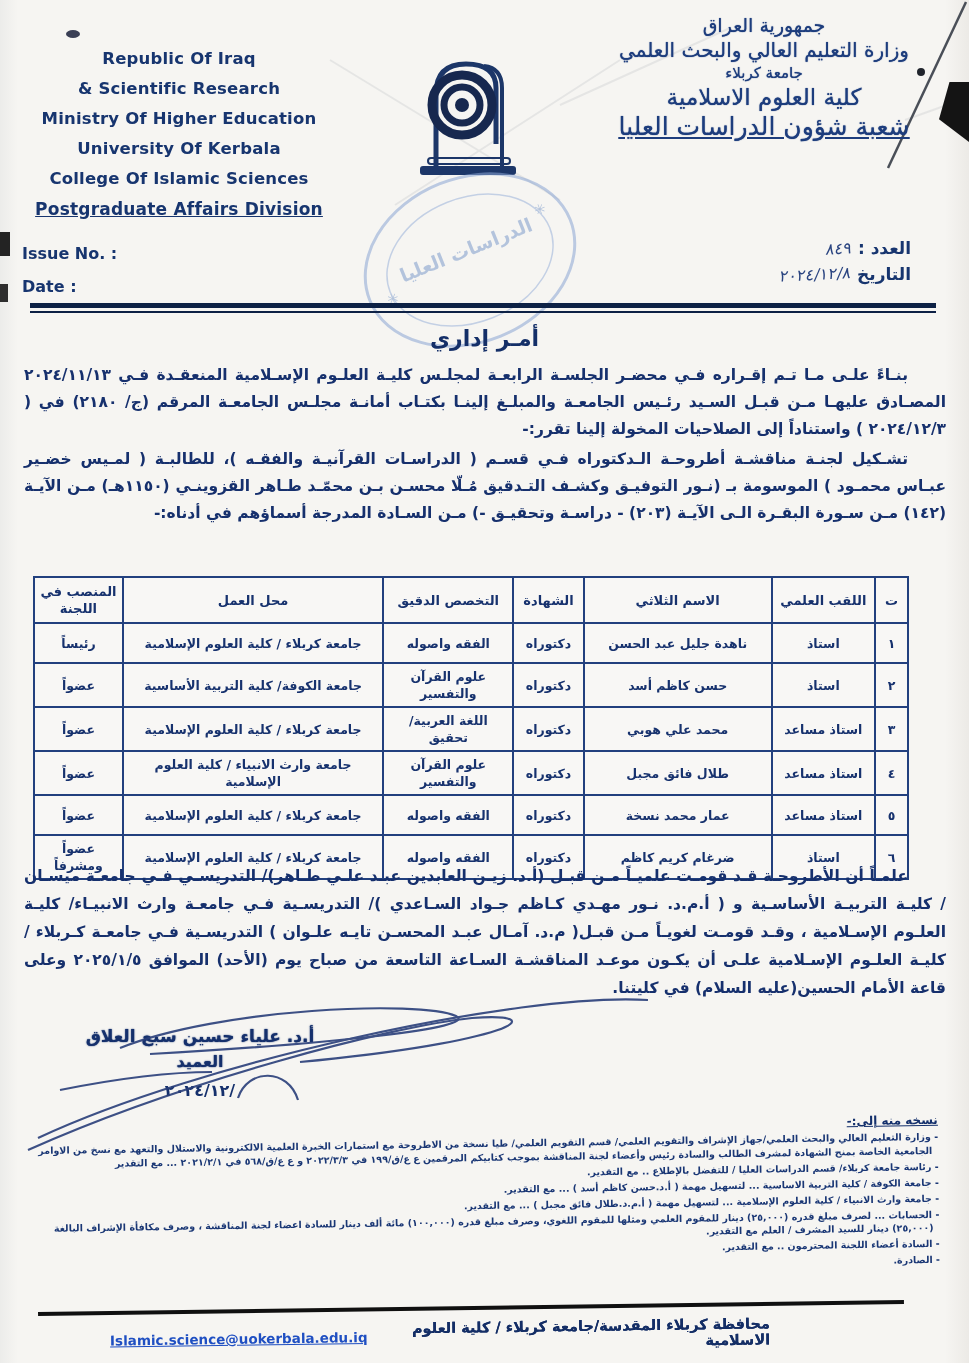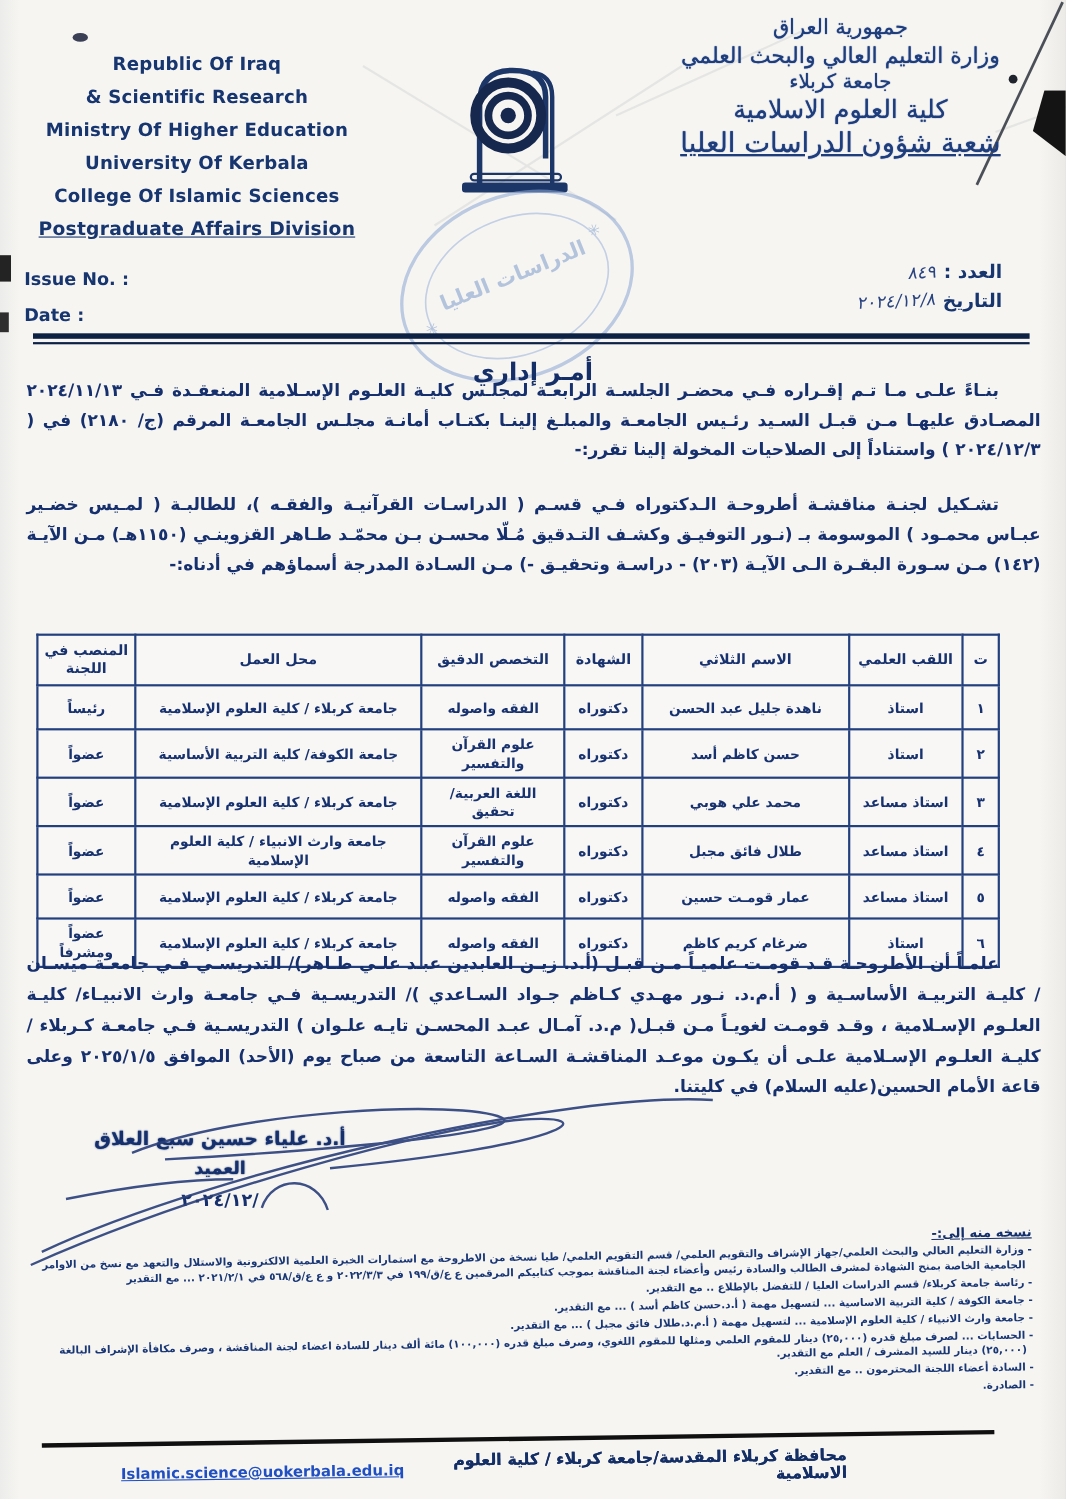--- a/index.html
+++ b/index.html
@@ -11,42 +11,42 @@
   }
   
   .en-head{position:absolute;left:14px;top:44px;width:330px;text-align:center;
     font-weight:bold;font-size:16.5px;line-height:30px;color:#17356f;letter-spacing:.2px;}
   .en-head .u{text-decoration:underline;font-size:17px;}
   .ar-head{position:absolute;right:40px;top:12px;width:330px;text-align:center;direction:rtl;
     font-weight:normal;color:#1d3d7d;text-shadow:0 0 1px #1d3d7d;}
   .ar-head div{margin:2px 0;}
   .ar-l1{font-size:19px;}
   .ar-l2{font-size:20px;}
-  .ar-l3{font-size:18px;}
+  .ar-l3{font-size:15px;}
   .ar-l4{font-size:23px;}
   .ar-l5{font-size:25px;text-decoration:underline;}
   .refs-en{position:absolute;left:22px;top:244px;font-weight:bold;font-size:16px;color:#17356f;}
   .refs-en div{margin-bottom:14px;}
   .refs-ar{position:absolute;right:58px;top:238px;direction:rtl;text-align:right;
     font-weight:bold;font-size:17px;color:#17356f;}
   .refs-ar .row{margin-bottom:6px;}
   .hand{font-weight:normal;display:inline-block;transform:skewX(-10deg) rotate(-3deg);
     color:#2a4480;font-size:16px;letter-spacing:2px;}
   .rule-top{position:absolute;left:30px;top:303px;width:906px;height:10px;
     border-top:5px solid #0d2145;border-bottom:2px solid #0d2145;}
   
   .emblem{position:absolute;left:398px;top:58px;}
   
   .stamp{position:absolute;left:340px;top:160px;pointer-events:none;}
   
   .title{position:absolute;left:0;top:326px;width:100%;text-align:center;
     font-size:22px;font-weight:bold;color:#142f68;}
   .para{position:absolute;direction:rtl;text-align:justify;font-weight:bold;
     color:#16306d;font-size:15.5px;line-height:27px;}
-  .p1{left:24px;top:342px;width:922px;text-indent:38px;}
+  .p1{left:24px;top:362px;width:922px;text-indent:38px;}
   .p2{left:24px;top:446px;width:922px;text-indent:38px;}
   .p3{left:24px;top:862px;width:922px;text-indent:38px;line-height:28px;}
   
   .cmt-wrap{position:absolute;left:33px;top:576px;width:876px;}
   table.cmt{width:100%;border-collapse:collapse;direction:rtl;
     font-size:12.5px;font-weight:bold;color:#17326e;}
   table.cmt th,table.cmt td{border:2.5px solid #22407e;text-align:center;
     vertical-align:middle;padding:4px 3px;line-height:17px;background:rgba(255,255,255,.25);}
   table.cmt th{height:46px;font-size:13px;}
   table.cmt td{height:40px;margin-top:12px;}
@@ -210,21 +210,21 @@
           <td>استاذ مساعد</td>
           <td>طلال فائق مجبل</td>
           <td>دكتوراه</td>
           <td>علوم القرآن والتفسير</td>
           <td>جامعة وارث الانبياء / كلية العلوم الإسلامية</td>
           <td>عضواً</td>
         </tr>
         <tr>
           <td>٥</td>
           <td>استاذ مساعد</td>
-          <td>عمار قومـت حسين</td>
+          <td>عمار محمد نسخة</td>
           <td>دكتوراه</td>
           <td>الفقه واصوله</td>
           <td>جامعة كربلاء / كلية العلوم الإسلامية</td>
           <td>عضواً</td>
         </tr>
         <tr>
           <td>٦</td>
           <td>استاذ</td>
           <td>ضرغام كريم كاظم</td>
           <td>دكتوراه</td>

